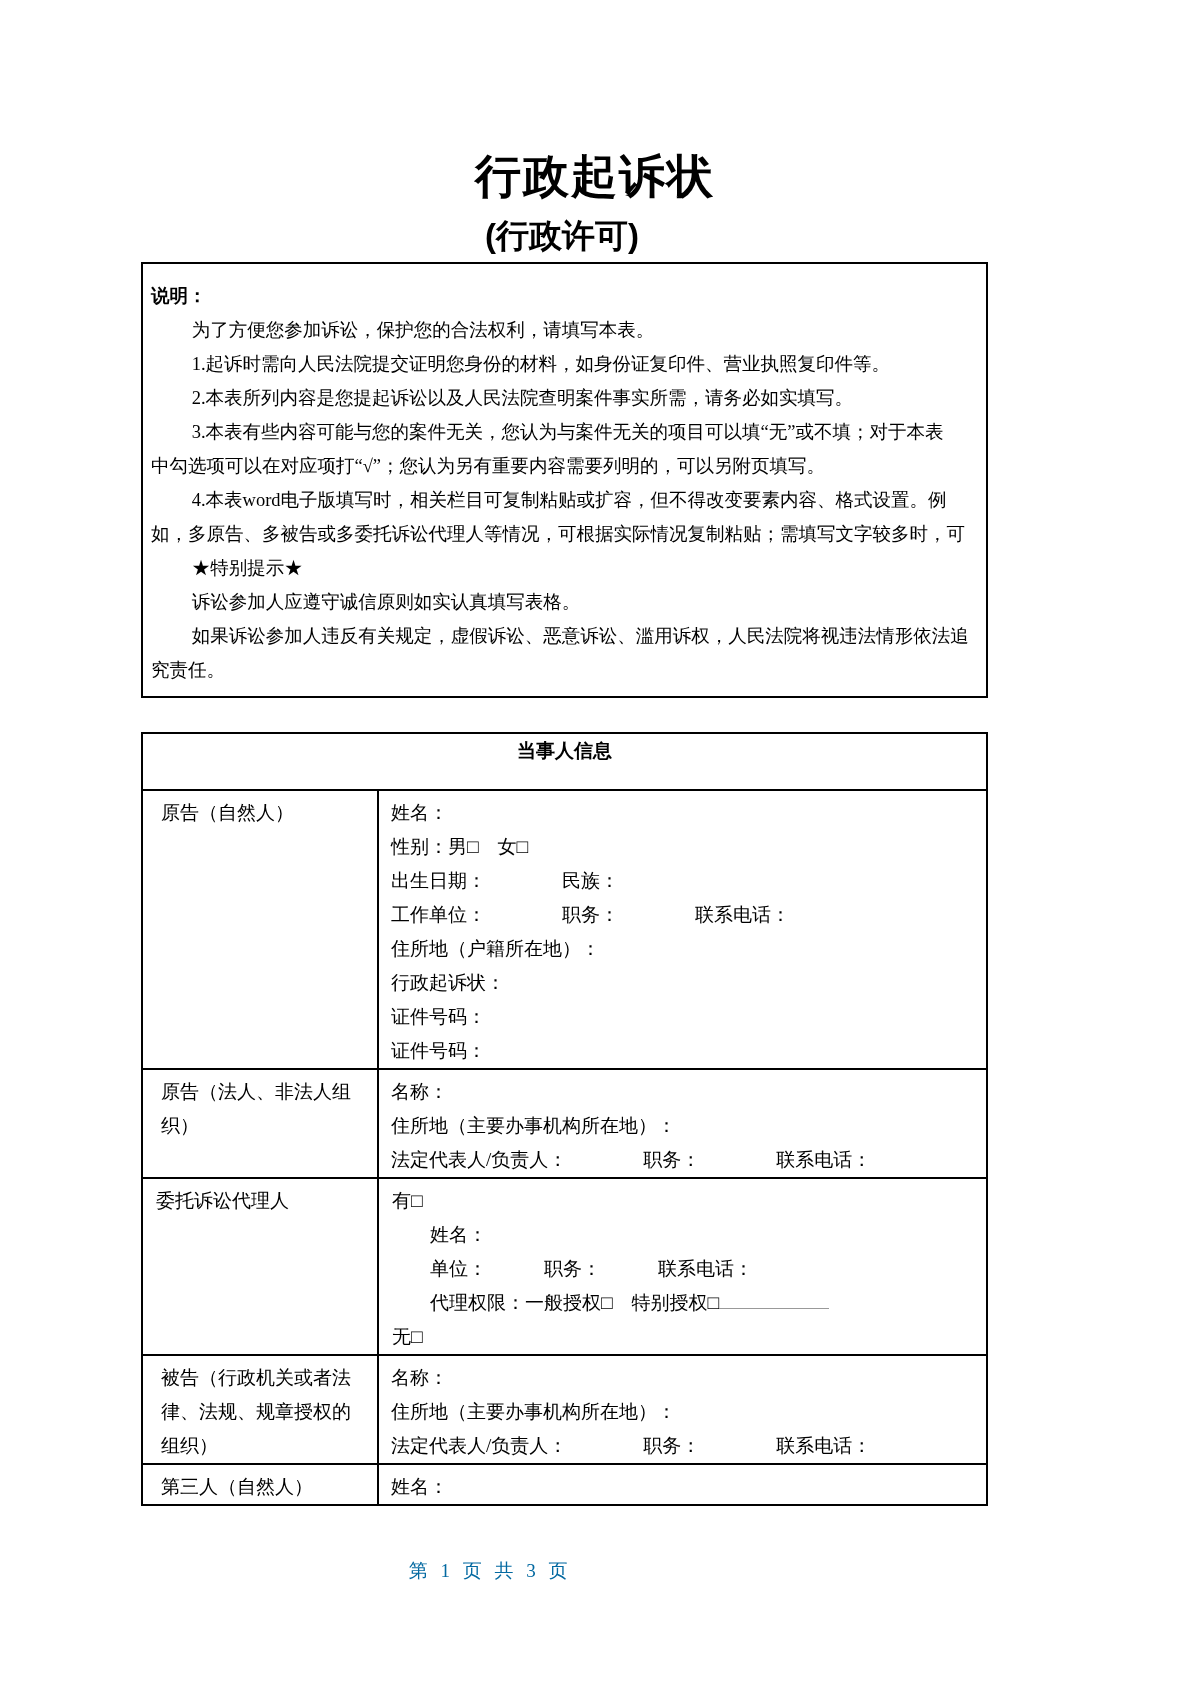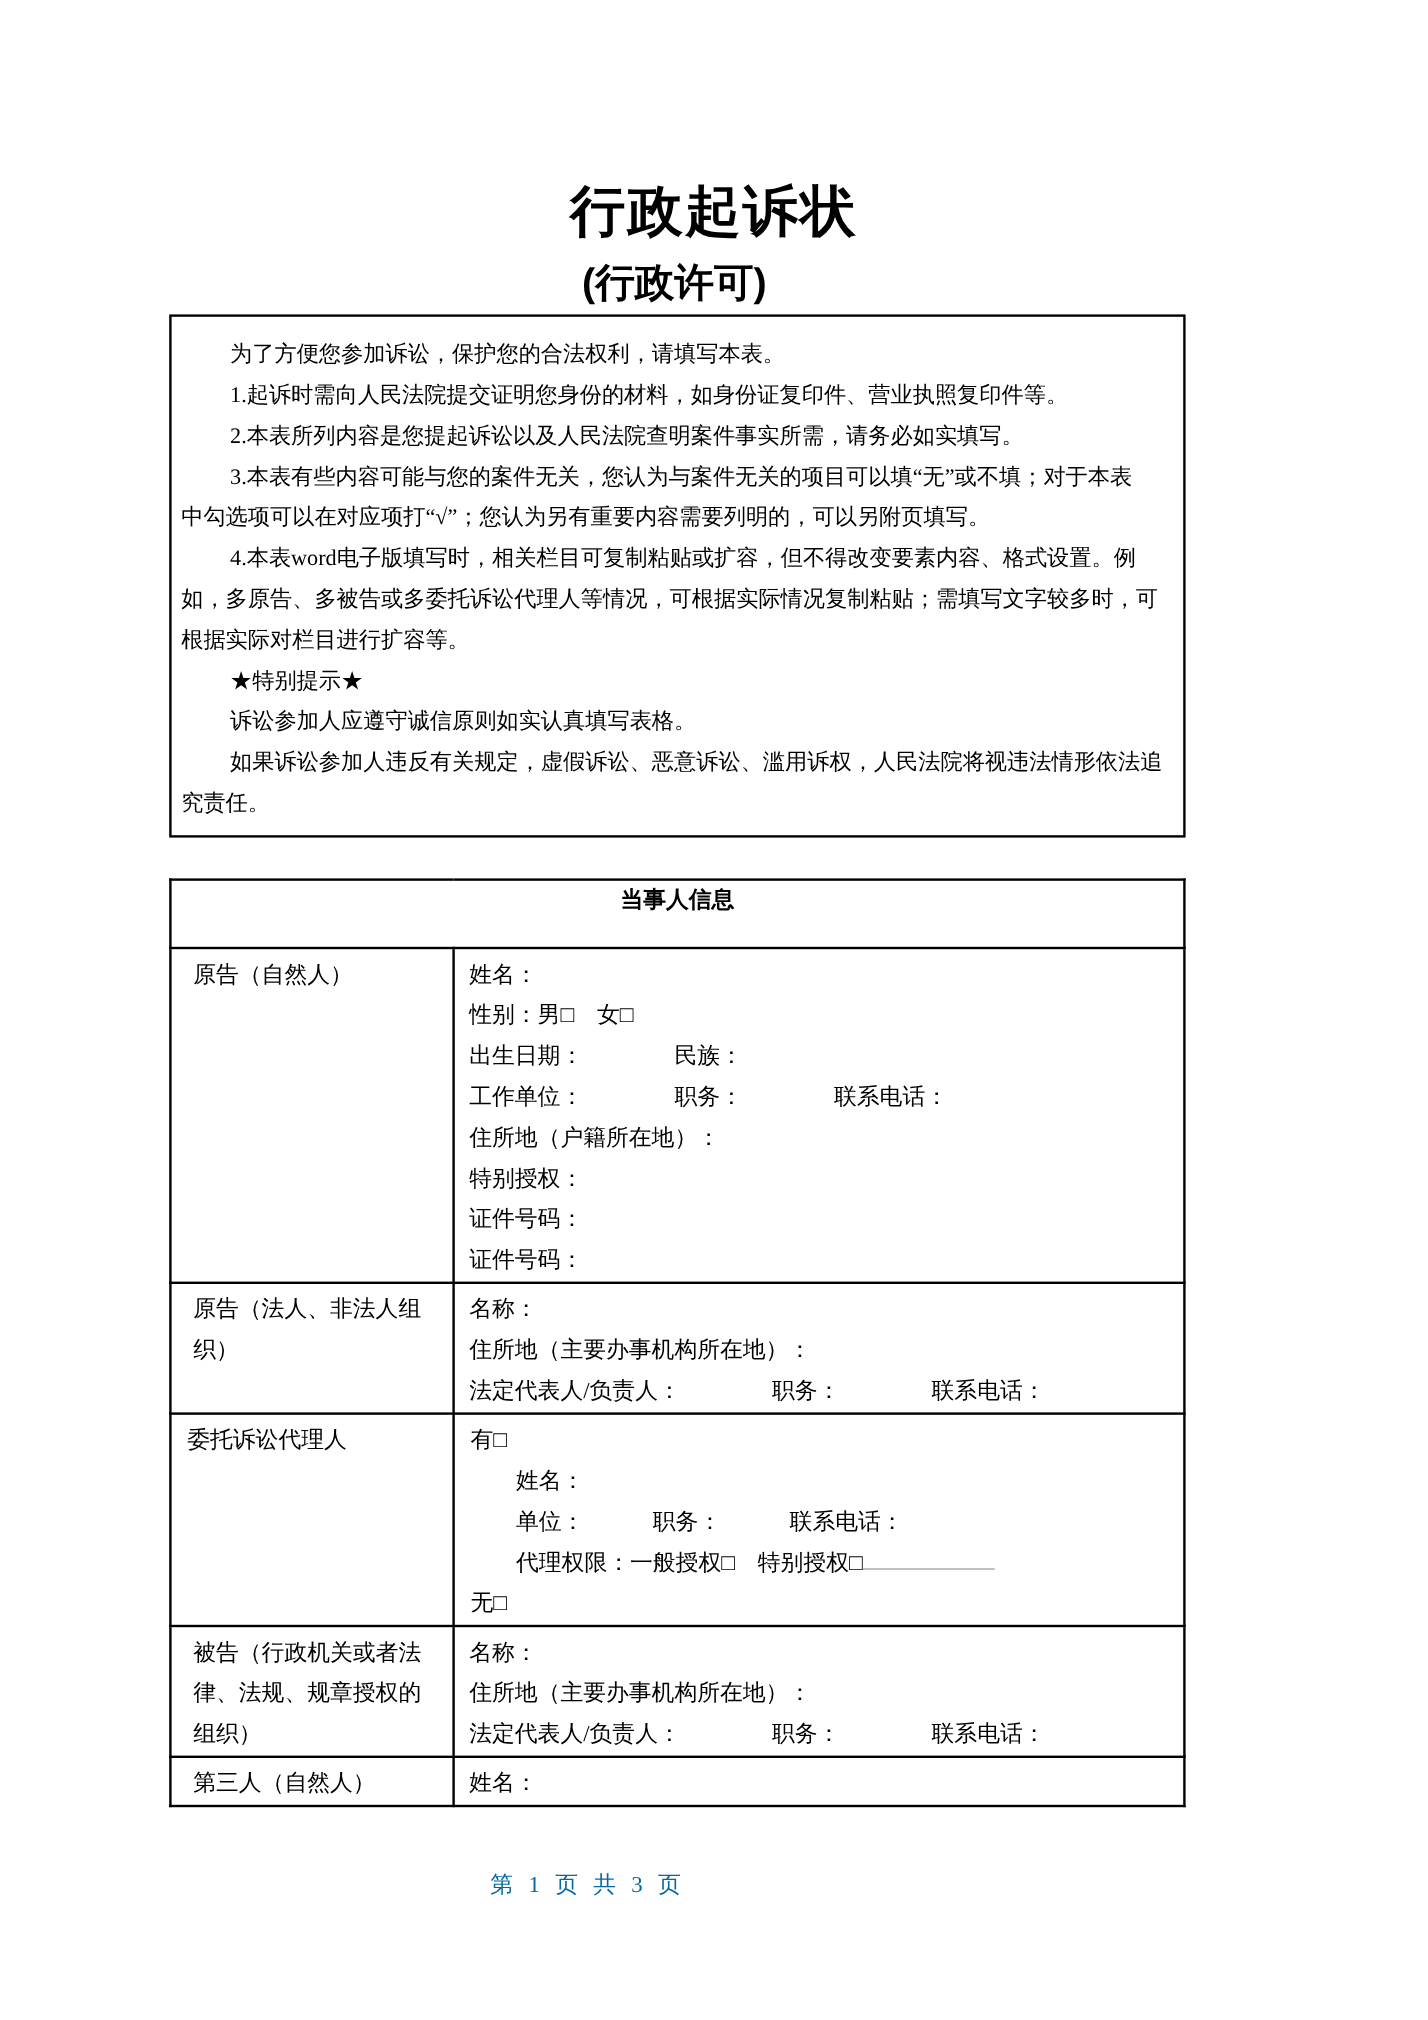--- a/index.html
+++ b/index.html
@@ -76,28 +76,28 @@
     letter-spacing:4px;
   }
 </style>
 </head>
 <body>
 
 <div class="doc-title">行政起诉状</div>
 <div class="doc-subtitle">(行政许可)</div>
 
 <div class="notice">
+  <div class="nl bold">说明：</div>
   <div class="nl ind">为了方便您参加诉讼，保护您的合法权利，请填写本表。</div>
   <div class="nl ind">1.起诉时需向人民法院提交证明您身份的材料，如身份证复印件、营业执照复印件等。</div>
   <div class="nl ind">2.本表所列内容是您提起诉讼以及人民法院查明案件事实所需，请务必如实填写。</div>
   <div class="nl ind">3.本表有些内容可能与您的案件无关，您认为与案件无关的项目可以填“无”或不填；对于本表</div>
   <div class="nl">中勾选项可以在对应项打“√”；您认为另有重要内容需要列明的，可以另附页填写。</div>
   <div class="nl ind">4.本表word电子版填写时，相关栏目可复制粘贴或扩容，但不得改变要素内容、格式设置。例</div>
   <div class="nl">如，多原告、多被告或多委托诉讼代理人等情况，可根据实际情况复制粘贴；需填写文字较多时，可</div>
-  <div class="nl">根据实际对栏目进行扩容等。</div>
   <div class="nl ind">★特别提示★</div>
   <div class="nl ind">诉讼参加人应遵守诚信原则如实认真填写表格。</div>
   <div class="nl ind">如果诉讼参加人违反有关规定，虚假诉讼、恶意诉讼、滥用诉权，人民法院将视违法情形依法追</div>
   <div class="nl">究责任。</div>
 </div>
 
 <table class="party">
   <colgroup>
       <col class="c-label">
       <col>
@@ -110,21 +110,21 @@
   <tr class="h288">
     <td class="lbl">
       <div>原告（自然人）</div>
     </td>
     <td class="val">
       <div>姓名：</div>
       <div>性别：男□　女□</div>
       <div>出生日期：　　　　民族：</div>
       <div>工作单位：　　　　职务：　　　　联系电话：</div>
       <div>住所地（户籍所在地）：</div>
-      <div>特别授权：</div>
+      <div>行政起诉状：</div>
       <div>证件号码：</div>
       <div>证件号码：</div>
     </td>
   </tr>
 
   <tr class="h105">
     <td class="lbl">
       <div>原告（法人、非法人组</div>
       <div>织）</div>
     </td>

